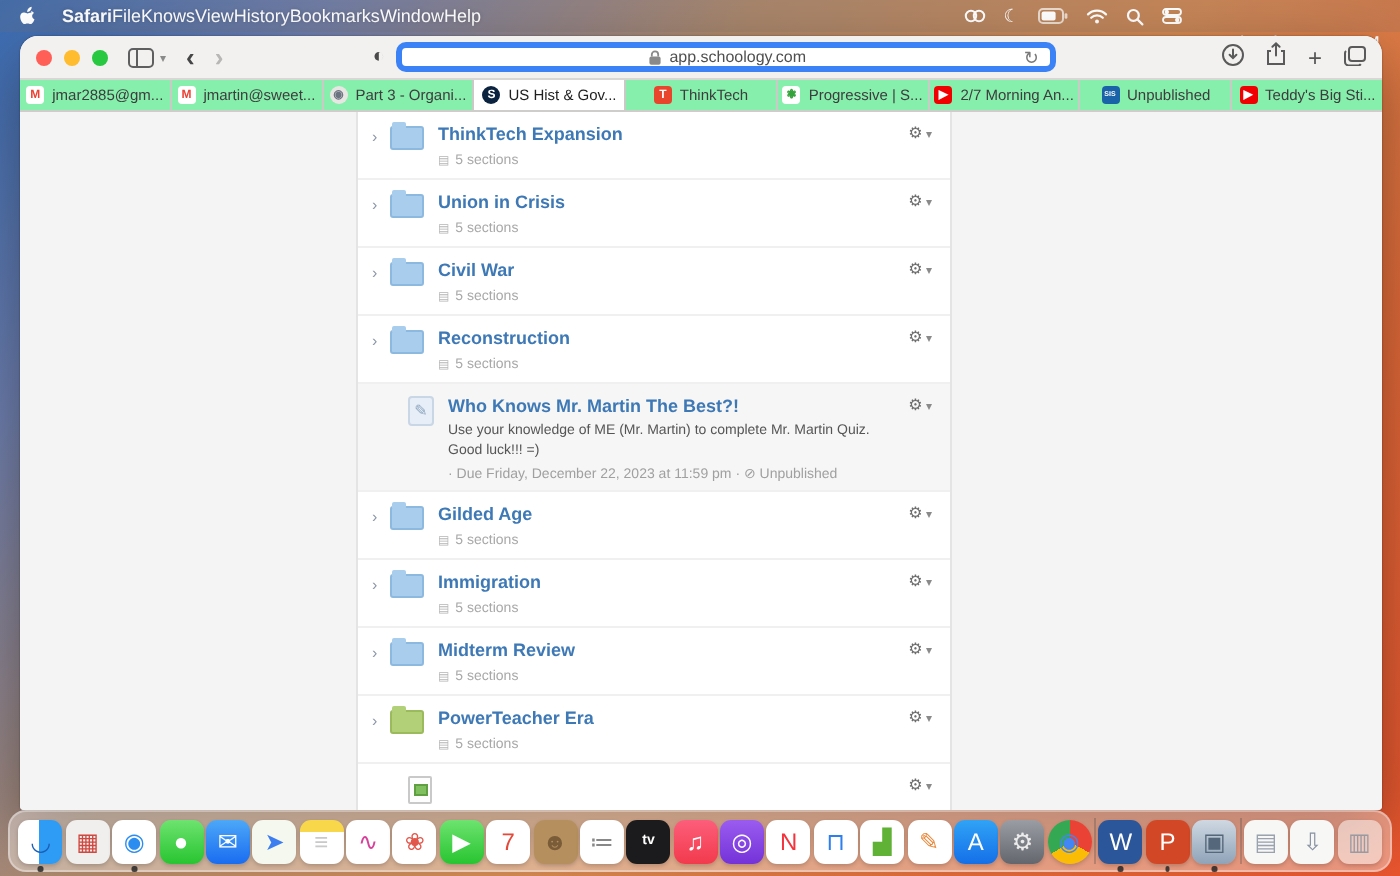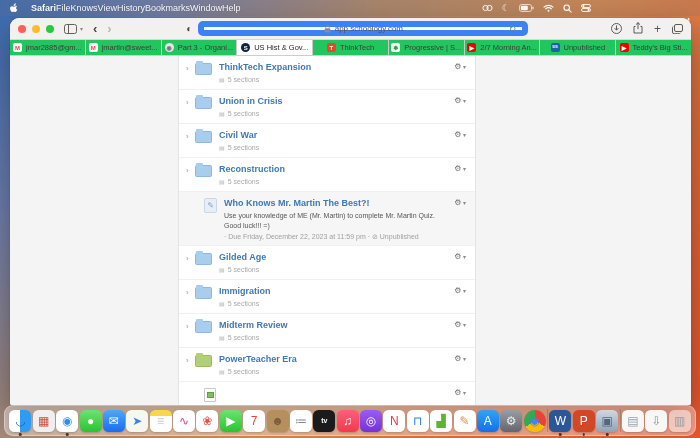--- a/index.html
+++ b/index.html
@@ -27,29 +27,29 @@
   .toolbar { height:22px; background:#f3f1ef; display:flex; align-items:center; padding:0 8px;
     border-bottom:1px solid #d9d7d5; }
   .lights { display:flex; gap:6px; margin-right:10px; }
   .light { width:8px; height:8px; border-radius:50%; }
   .tb-group { display:flex; align-items:center; gap:10px; color:#5f5f5f; }
   .tb-btn { display:flex; align-items:center; font-size:11px; color:#5f5f5f; }
   .chev-back { font-size:13px; color:#454545; font-weight:bold; }
   .chev-fwd { font-size:13px; color:#b9b7b5; font-weight:bold; }
   .shield { font-size:10px; color:#4a4a4a; margin-right:6px; }
   .urlbar { flex:1; display:flex; justify-content:center; align-items:center; }
-  .urlfield { width:330px; height:15px; background:#fff; border-radius:5px; border:6px solid #3b82f6;
+  .urlfield { width:330px; height:15px; background:#fff; border-radius:5px; border:3px solid #3b82f6;
     display:flex; align-items:center; justify-content:center; gap:4px; font-size:8px; color:#4f4f4f; position:relative; }
   .reload { position:absolute; right:6px; font-size:9px; color:#7a7a7a; }
   .tb-right { display:flex; align-items:center; gap:11px; margin-left:8px; color:#5a5a5a; }
   .plus-glyph { font-size:12px; color:#555; line-height:10px; }
   
   .tabbar { height:16px; display:flex; background:#dfddda; border-bottom:1px solid #cfcdca; }
   .tab { flex:1; display:flex; align-items:center; justify-content:center; gap:4px;
-    font-size:7.5px; color:#3d3d3d; border-right:1px solid #cbc9c6; background:#22c55e; overflow:hidden; white-space:nowrap; }
+    font-size:7.5px; color:#3d3d3d; border-right:1px solid #cbc9c6; background:#86efac; overflow:hidden; white-space:nowrap; }
   .tab:last-child { border-right:none; }
   .tab.active { background:#ffffff; color:#1f1f1f; }
   .fav { width:9px; height:9px; border-radius:2px; display:flex; align-items:center; justify-content:center;
     font-size:6px; font-weight:bold; flex:0 0 auto; line-height:1; }
   .fav.round { border-radius:50%; }
   
   .content { height:349px; background:#f4f4f4; position:relative; overflow:hidden; }
   .panel { position:absolute; left:168px; top:0; width:298px; height:100%; background:#fff;
     border-left:1px solid #e4e4e4; border-right:1px solid #e4e4e4; }
   .row { position:relative; height:34px; padding:6px 8px 0 7px; border-bottom:1px solid #f0f0f0; display:flex; align-items:flex-start; }

